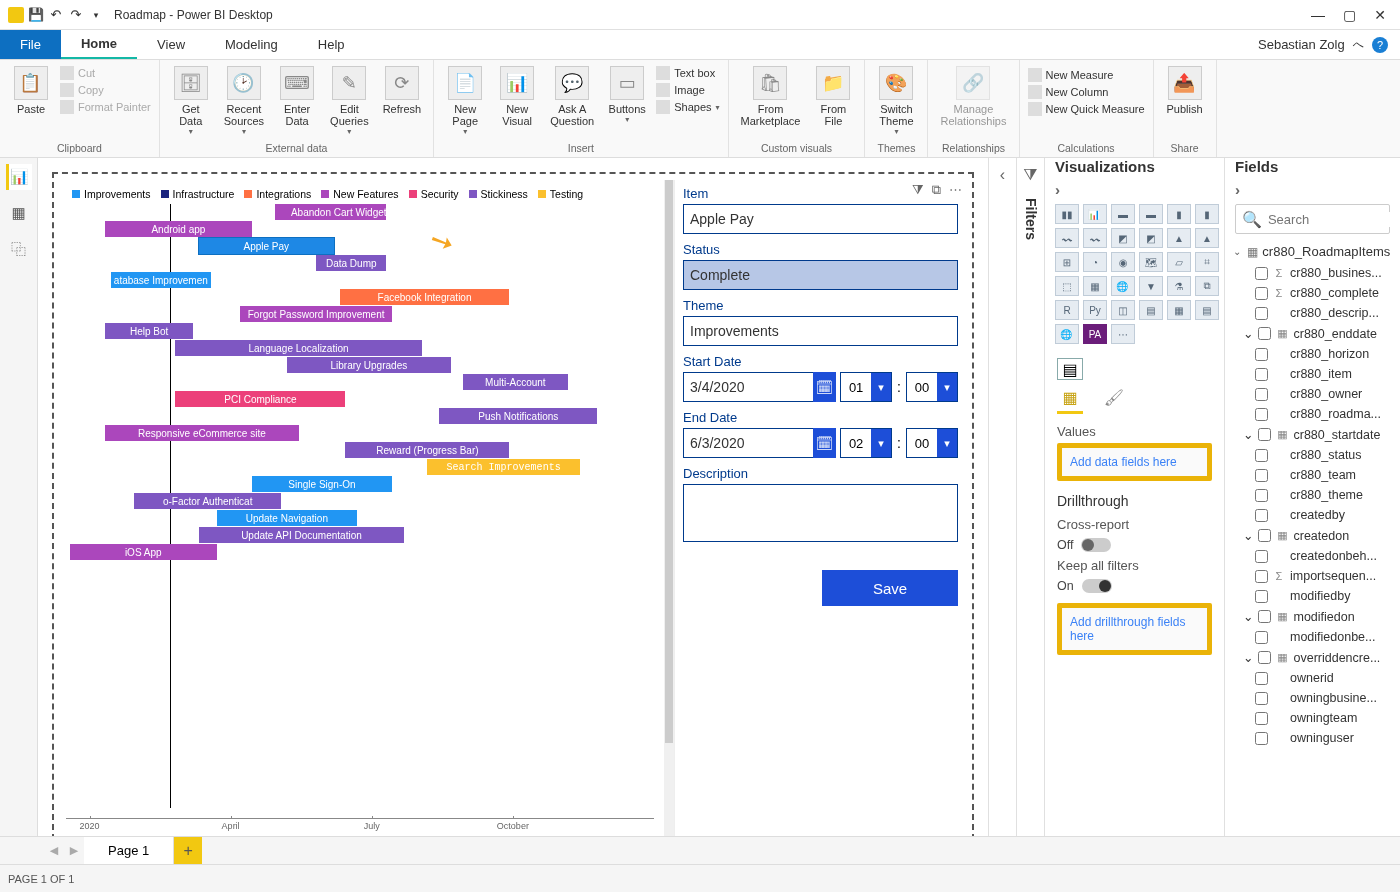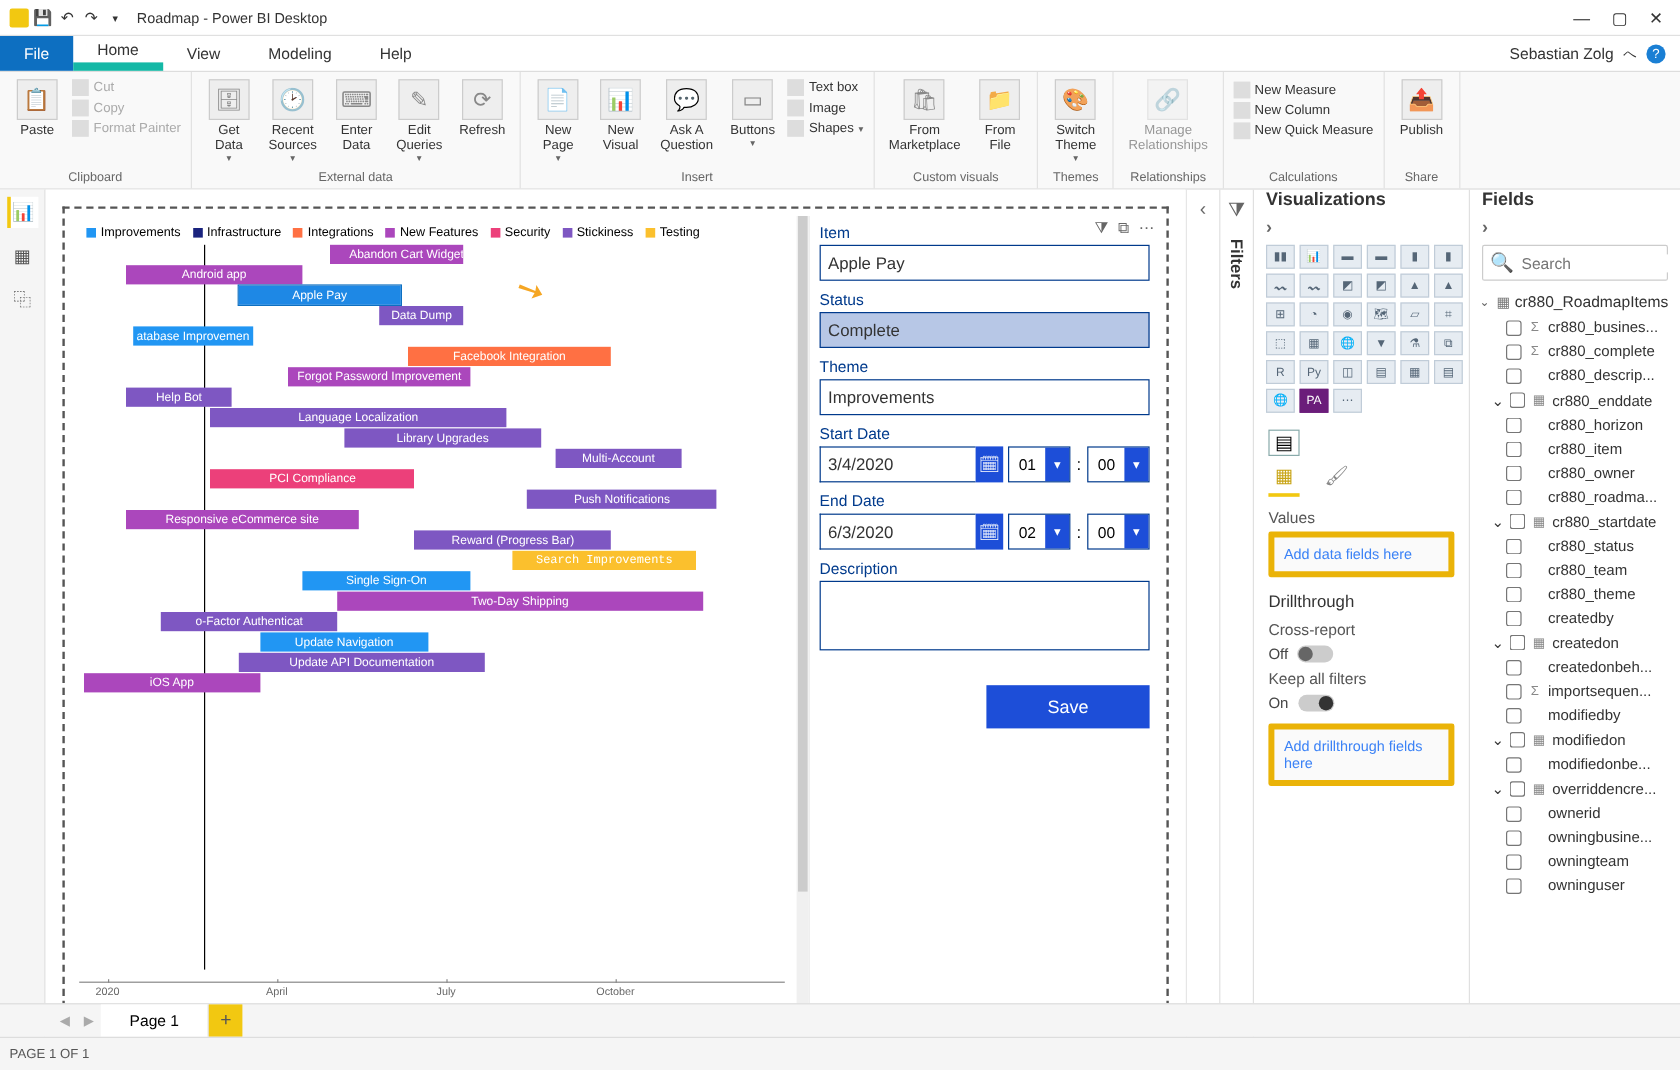--- a/index.html
+++ b/index.html
@@ -6,21 +6,21 @@
 body { width:1400px; height:892px; background:#fff; overflow:hidden; position:relative; }
 .titlebar { height:30px; display:flex; align-items:center; padding:0 8px; background:#fff; border-bottom:1px solid #e0e0e0; }
 .titlebar .app-icon { width:16px; height:16px; background:#f2c811; border-radius:2px; margin-right:4px; position:relative; }
 .titlebar .qat { display:flex; gap:4px; margin-right:10px; }
 .titlebar .qat span { width:16px; height:16px; display:flex; align-items:center; justify-content:center; font-size:13px; color:#333; }
 .titlebar .title { font-size:12px; color:#333; }
 .titlebar .win-controls { margin-left:auto; display:flex; gap:18px; font-size:14px; color:#333; padding-right:6px;}
 .menubar { height:30px; display:flex; align-items:stretch; background:#fff; border-bottom:1px solid #ddd; }
 .menubar .file-tab { background:#0d6fc1; color:#fff; padding:0 20px; display:flex; align-items:center; font-size:13px; }
 .menubar .tab { padding:0 20px; display:flex; align-items:center; font-size:13px; color:#333; cursor:pointer; }
-.menubar .tab.active { border-bottom:7px solid #14b8a6; }
+.menubar .tab.active { border-bottom:2px solid #14b8a6;font-weight:bold; }
 .menubar .user { margin-left:auto; padding:0 12px; display:flex; align-items:center; font-size:13px; color:#333; gap:8px;}
 .menubar .user .help-icon{width:16px;height:16px;border-radius:50%;background:#1a7fd4;color:#fff;font-size:11px;display:flex;align-items:center;justify-content:center;}
 .ribbon { height:98px; display:flex; background:#f9f9f9; border-bottom:1px solid #ddd; }
 .ribbon-group { display:flex; flex-direction:column; align-items:center; border-right:1px solid #e2e2e2; padding:4px 6px 0 6px; }
 .ribbon-group .buttons { display:flex; gap:2px; flex:1; }
 .ribbon-group .label { font-size:10.5px; color:#666; padding:2px 0 3px; }
 .rb-big { display:flex; flex-direction:column; align-items:center; justify-content:flex-start; padding:2px 6px; font-size:11px; color:#333; cursor:pointer; min-width:50px; }
 .rb-big .icon { width:34px; height:34px; background:#eee; border:1px solid #ccc; margin-bottom:3px; display:flex;align-items:center;justify-content:center;font-size:18px;color:#888;}
 .rb-small-col { display:flex; flex-direction:column; gap:3px; padding:2px 2px; justify-content:flex-start; }
 .rb-small { display:flex; align-items:center; gap:4px; font-size:11px; color:#333; cursor:pointer; }
@@ -387,23 +387,20 @@
               <div class="bar" style="left: 6%; width: 33%; background: rgb(171, 71, 188);">Responsive eCommerce site</div>
             </div>
             <div class="row">
               <div class="bar" style="left: 47%; width: 28%; background: rgb(126, 87, 194);">Reward (Progress Bar)</div>
             </div>
             <div class="row">
               <div class="bar" style="left: 61%; width: 26%; background: rgb(251, 192, 45); font-family: Liberation Mono, monospace;">Search Improvements</div>
             </div>
             <div class="row">
               <div class="bar" style="left: 31%; width: 24%; background: rgb(33, 150, 243);">Single Sign-On</div>
-            </div>
-            <div class="row">
-              <div class="bar" style="left: 36%; width: 52%; background: rgb(171, 71, 188);">Two-Day Shipping</div>
             </div>
             <div class="row">
               <div class="bar" style="left: 11%; width: 25%; background: rgb(126, 87, 194);">o-Factor Authenticat</div>
             </div>
             <div class="row">
               <div class="bar" style="left: 25%; width: 24%; background: rgb(33, 150, 243);">Update Navigation</div>
             </div>
             <div class="row">
               <div class="bar" style="left: 22%; width: 35%; background: rgb(126, 87, 194);">Update API Documentation</div>
             </div>

